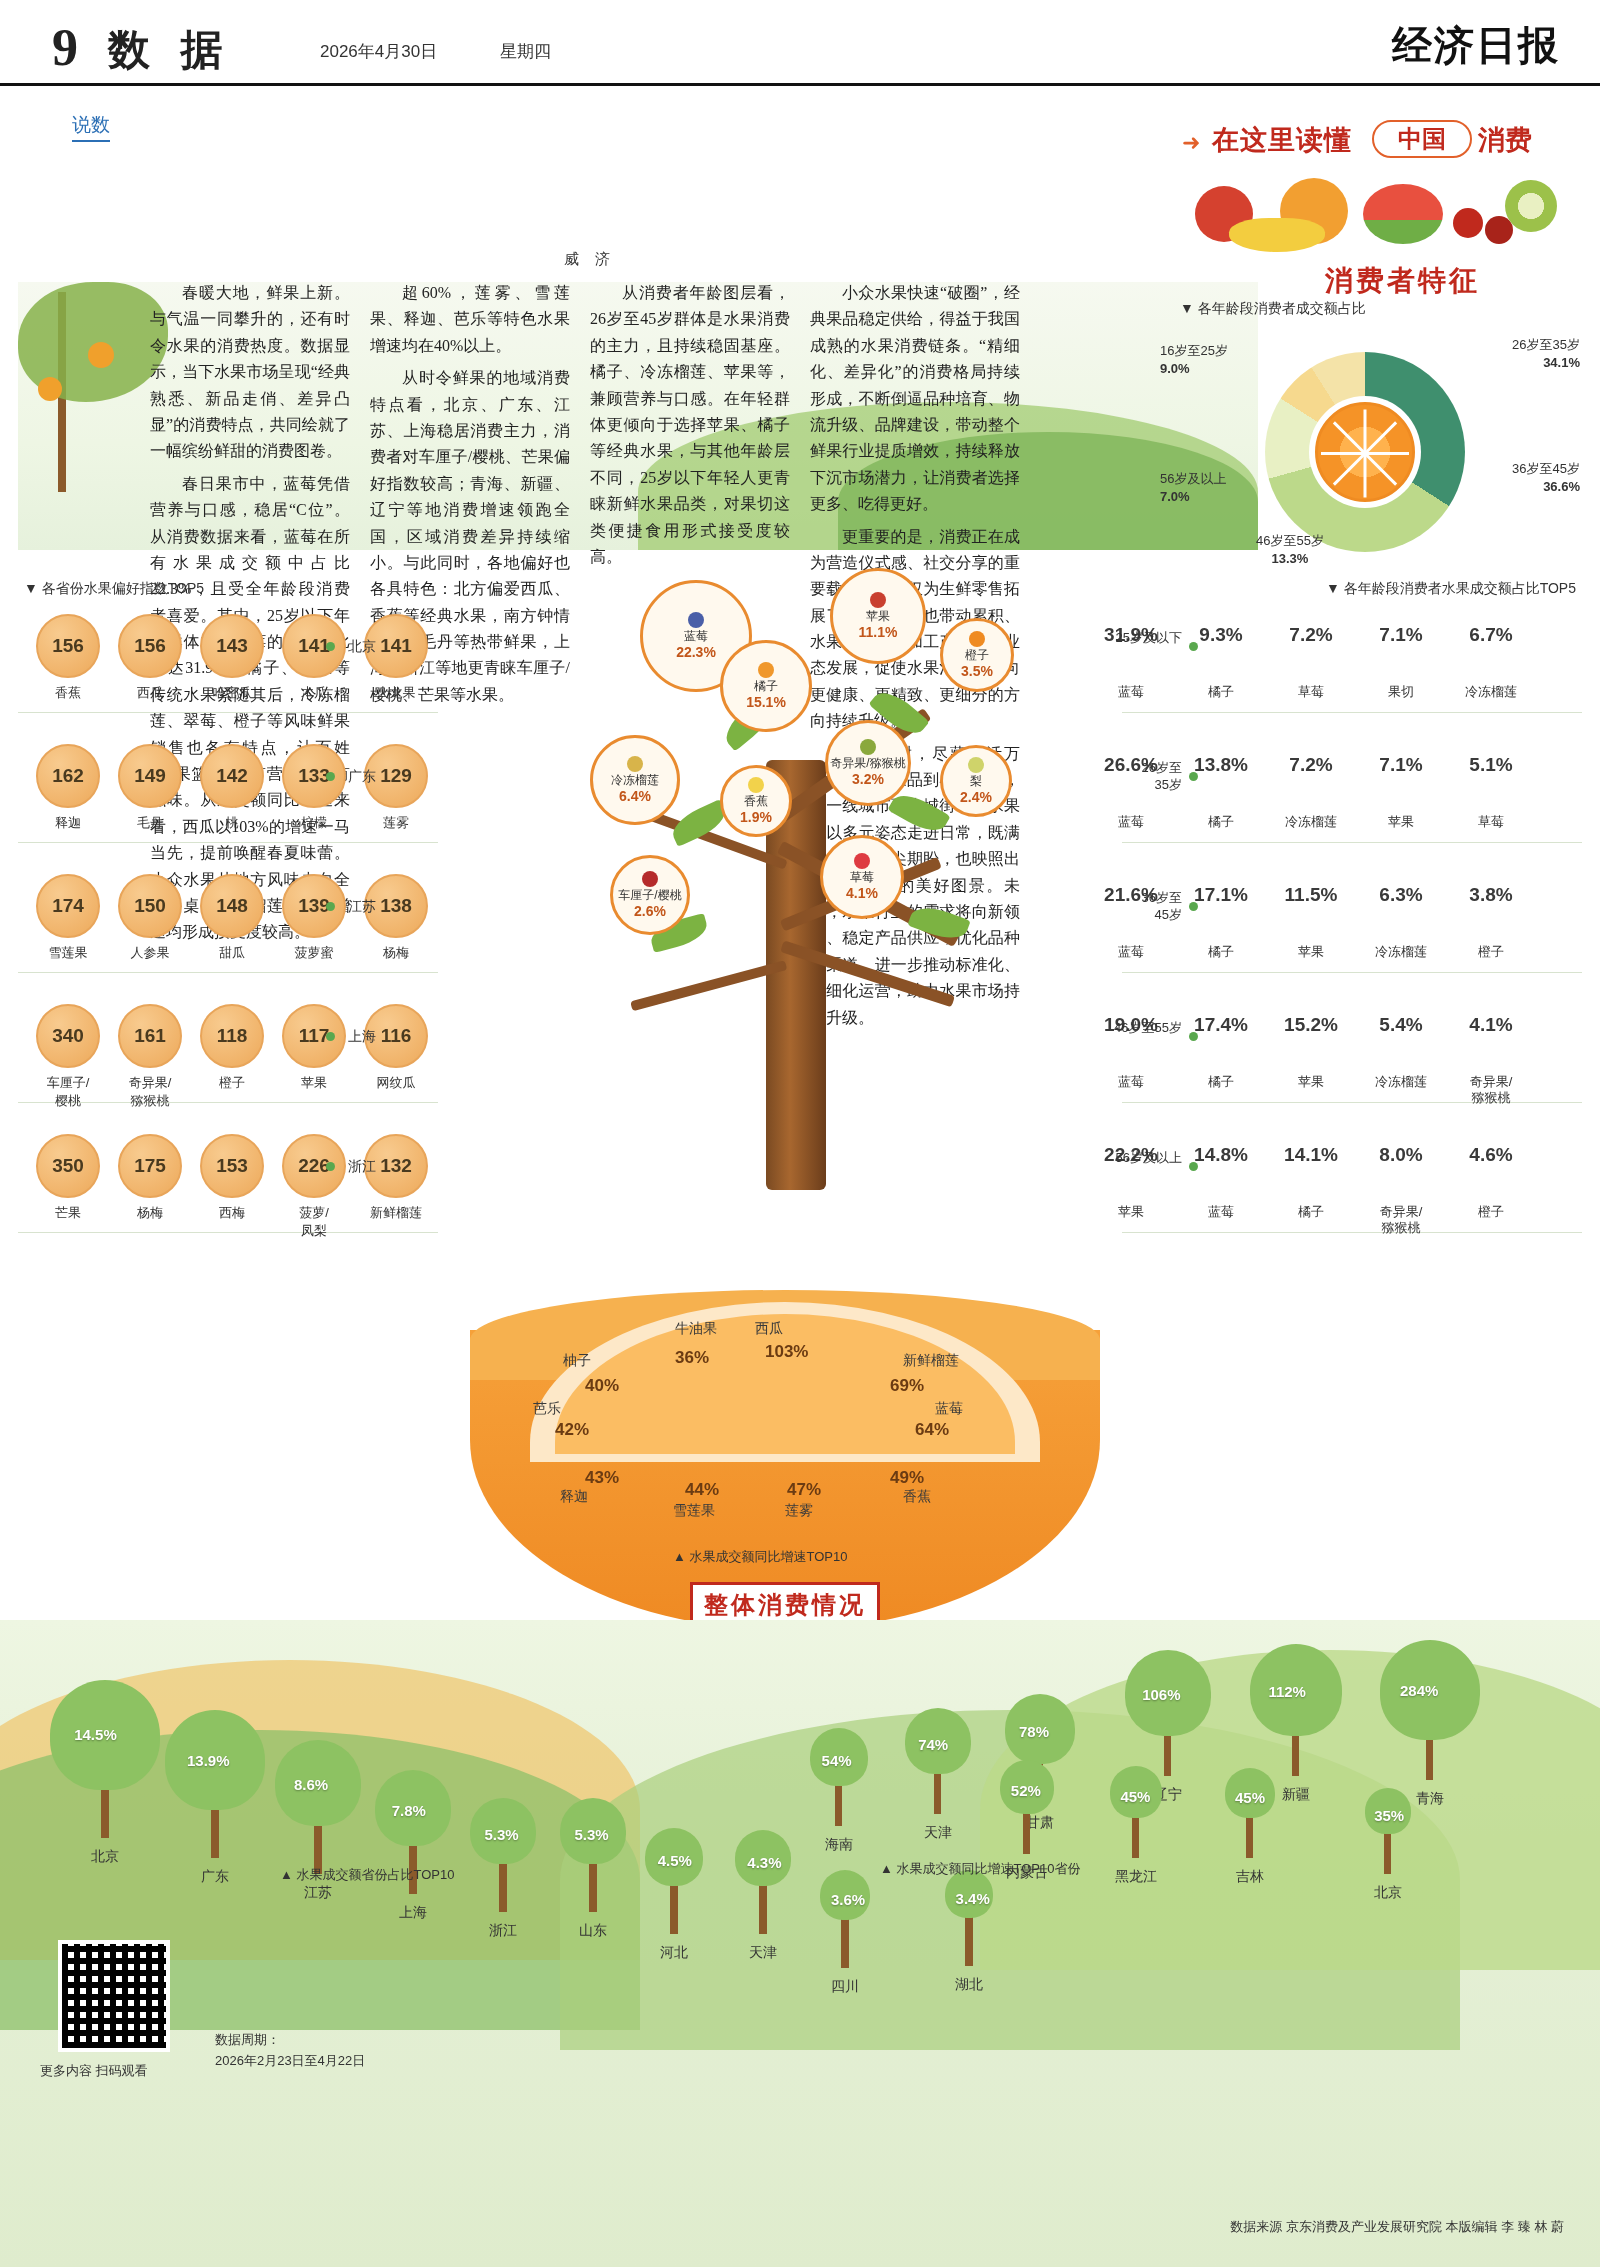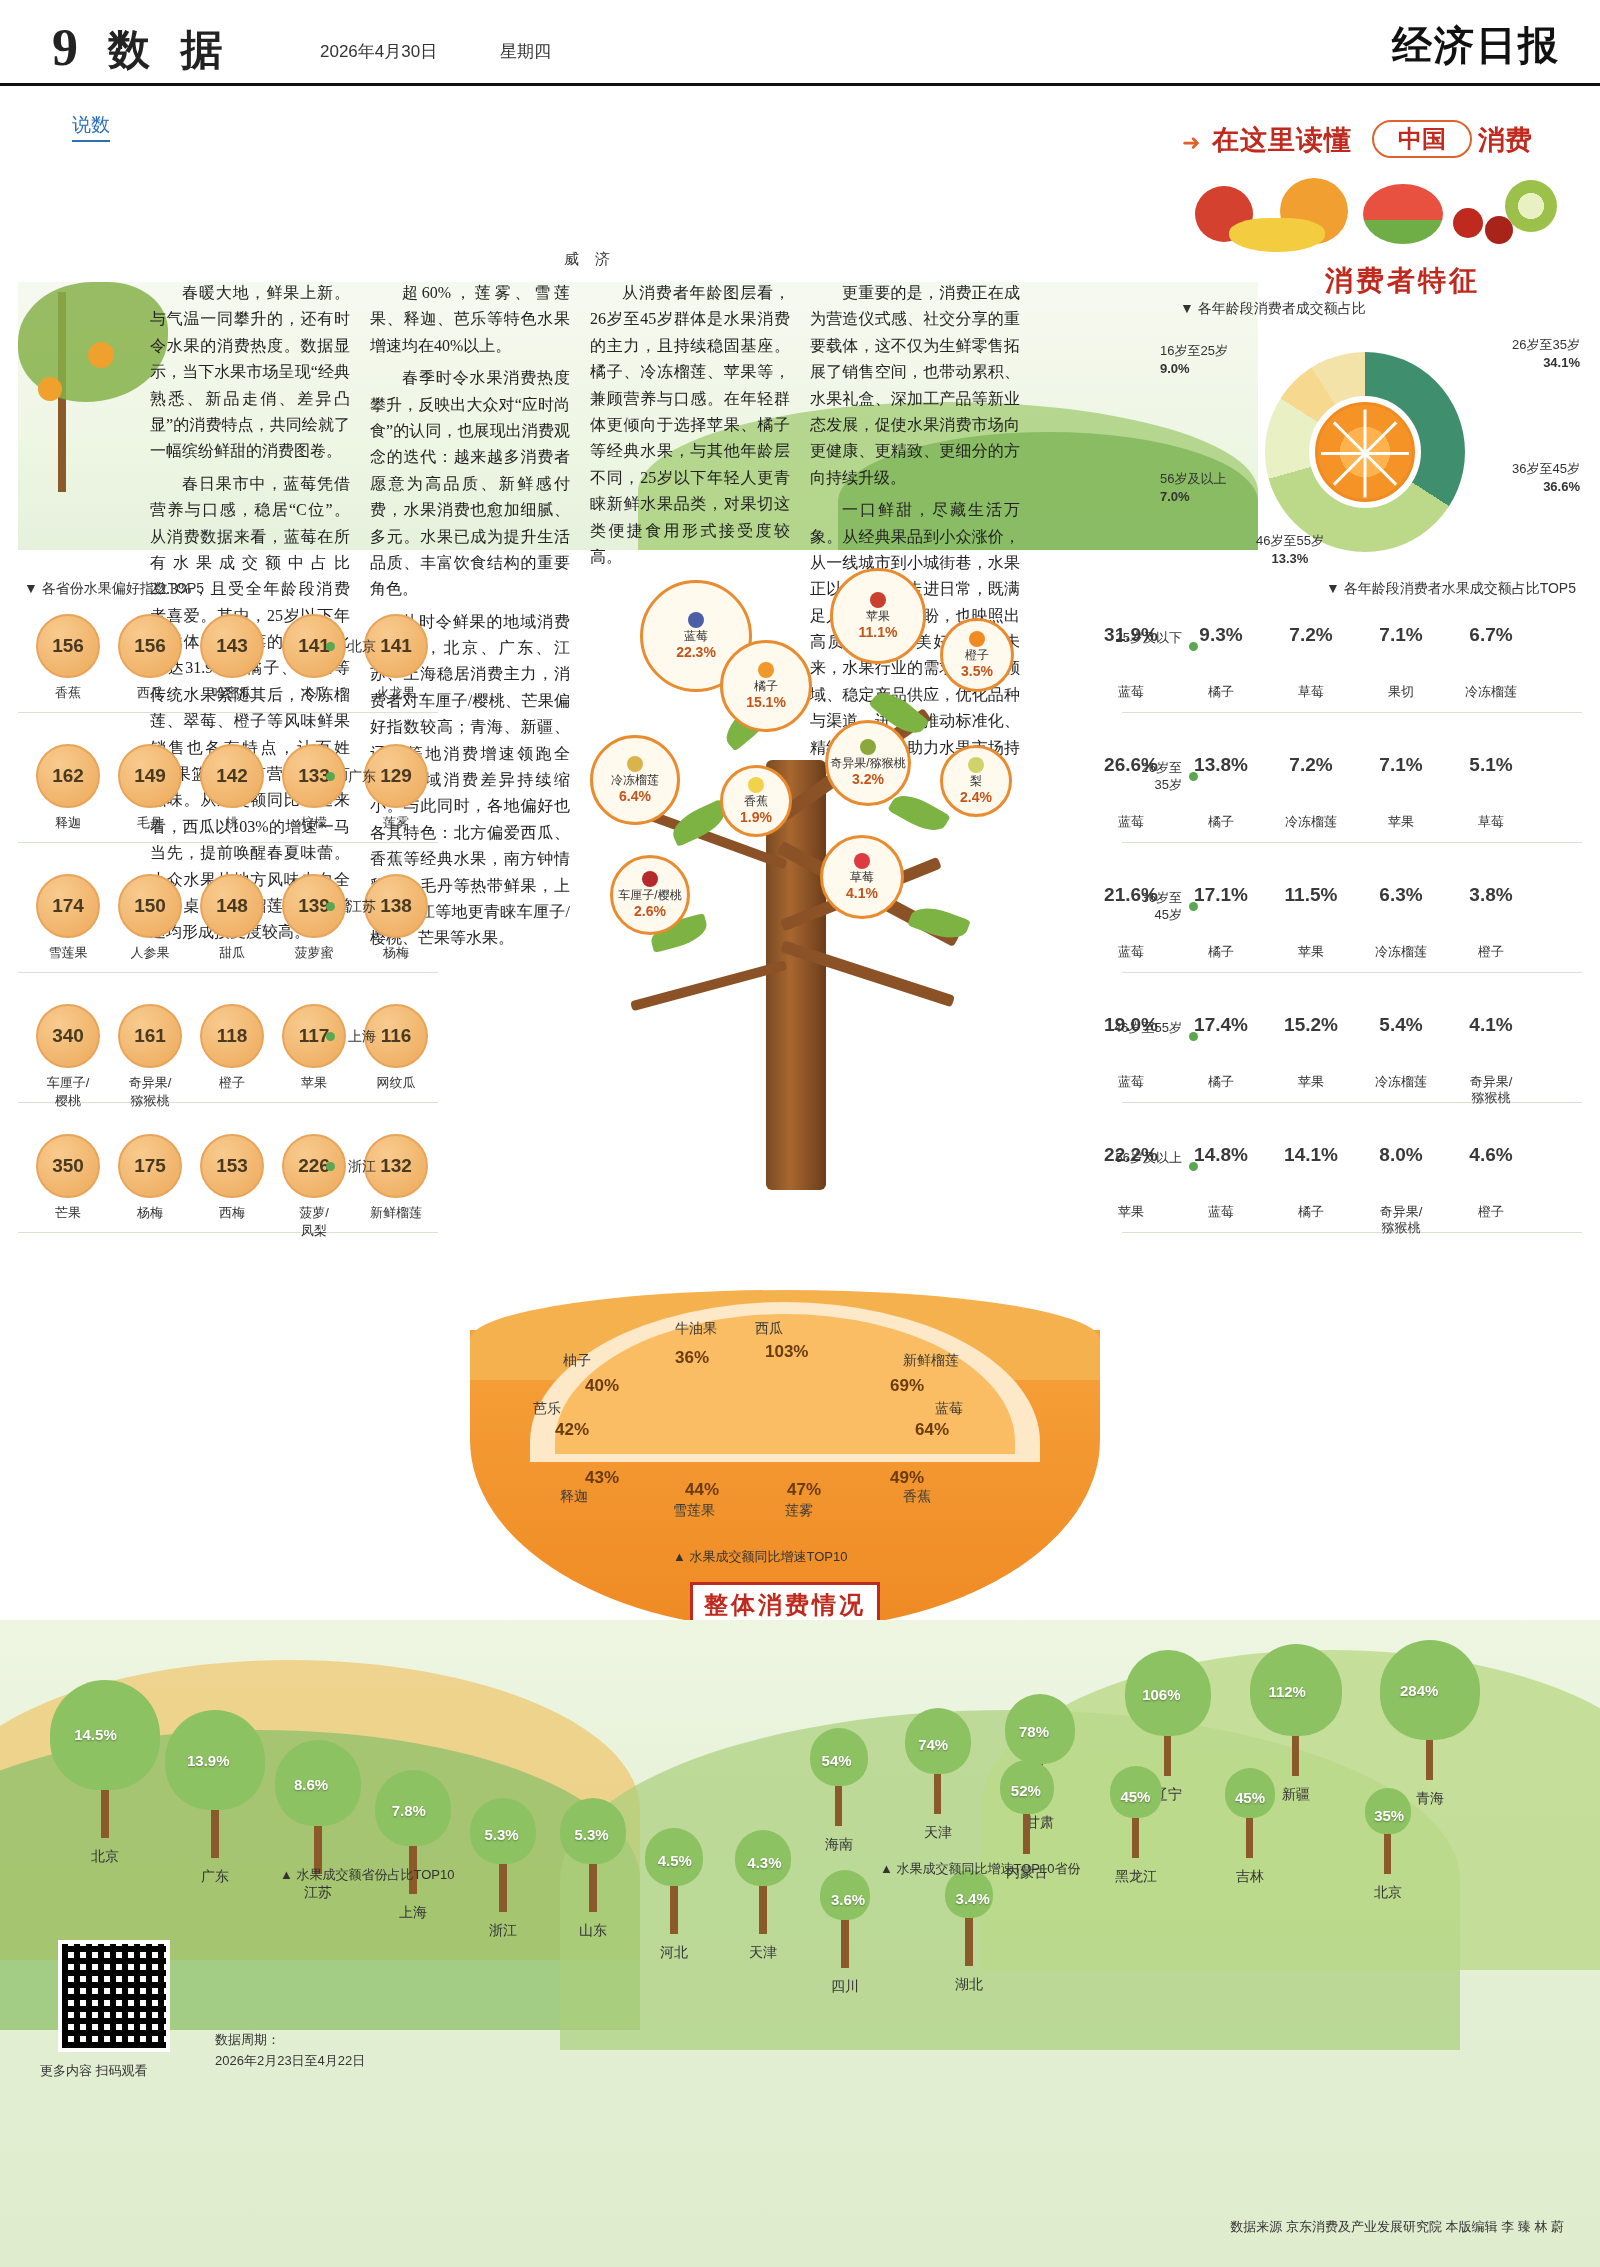--- a/index.html
+++ b/index.html
@@ -170,27 +170,27 @@
     <div style="position:absolute;left:820px;top:150px;width:420px;height:140px;background:#77b052;border-radius:50% 50% 0 0;opacity:.7;"></div>
   </div>
 
   <div class="article">
     <div class="col c1">
       <p>春暖大地，鲜果上新。与气温一同攀升的，还有时令水果的消费热度。数据显示，当下水果市场呈现“经典熟悉、新品走俏、差异凸显”的消费特点，共同绘就了一幅缤纷鲜甜的消费图卷。</p>
       <p>春日果市中，蓝莓凭借营养与口感，稳居“C位”。从消费数据来看，蓝莓在所有水果成交额中占比22.3%，且受全年龄段消费者喜爱。其中，25岁以下年轻群体中，蓝莓的消费占比高达31.9%。橘子、苹果等传统水果紧随其后，冷冻榴莲、翠莓、橙子等风味鲜果销售也各有特点，让百姓的“果篮子”既有营养，又有滋味。从成交额同比增速来看，西瓜以103%的增速一马当先，提前唤醒春夏味蕾。小众水果从地方风味走向全国餐桌，新鲜榴莲、蓝莓增速均形成接受度较高。</p>
     </div>
     <div class="col c2">
       <p>超60%，莲雾、雪莲果、释迦、芭乐等特色水果增速均在40%以上。</p>
-      <p>春季时令水果消费热度攀升，反映出大众对“应时尚食”的认同，也展现出消费观念的迭代：越来越多消费者愿意为高品质、新鲜感付费，水果消费也愈加细腻、多元。水果已成为提升生活品质、丰富饮食结构的重要角色。</p>
       <p>从时令鲜果的地域消费特点看，北京、广东、江苏、上海稳居消费主力，消费者对车厘子/樱桃、芒果偏好指数较高；青海、新疆、辽宁等地消费增速领跑全国，区域消费差异持续缩小。与此同时，各地偏好也各具特色：北方偏爱西瓜、香蕉等经典水果，南方钟情释迦、毛丹等热带鲜果，上海、浙江等地更青睐车厘子/樱桃、芒果等水果。</p>
     </div>
     <div class="col c3">
       <p>从消费者年龄图层看，26岁至45岁群体是水果消费的主力，且持续稳固基座。橘子、冷冻榴莲、苹果等，兼顾营养与口感。在年轻群体更倾向于选择苹果、橘子等经典水果，与其他年龄层不同，25岁以下年轻人更青睐新鲜水果品类，对果切这类便捷食用形式接受度较高。</p>
     </div>
     <div class="col c4">
+      <p>小众水果快速“破圈”，经典果品稳定供给，得益于我国成熟的水果消费链条。“精细化、差异化”的消费格局持续形成，不断倒逼品种培育、物流升级、品牌建设，带动整个鲜果行业提质增效，持续释放下沉市场潜力，让消费者选择更多、吃得更好。</p>
       <p>更重要的是，消费正在成为营造仪式感、社交分享的重要载体，这不仅为生鲜零售拓展了销售空间，也带动累积、水果礼盒、深加工产品等新业态发展，促使水果消费市场向更健康、更精致、更细分的方向持续升级。</p>
       <p>一口鲜甜，尽藏生活万象。从经典果品到小众涨价，从一线城市到小城街巷，水果正以多元姿态走进日常，既满足人们的舌尖期盼，也映照出高质量消费的美好图景。未来，水果行业的需求将向新领域、稳定产品供应，优化品种与渠道，进一步推动标准化、精细化运营，助力水果市场持续升级。</p>
     </div>
   </div>
 
   <div class="donut-block">
     <div class="sec-caption" style="position:absolute;left:20px;top:0;">▼  各年龄段消费者成交额占比</div>
     <div class="donut-wrap">
       <div class="donut" style="background:conic-gradient(#3f8f6e 0 34.1%, #bcd98a 34.1% 70.7%, #e8f0c4 70.7% 84.0%, #f6d98e 84.0% 91.0%, #f4e3a8 91.0% 100%);"></div>
       <div class="donut-hole"></div>

